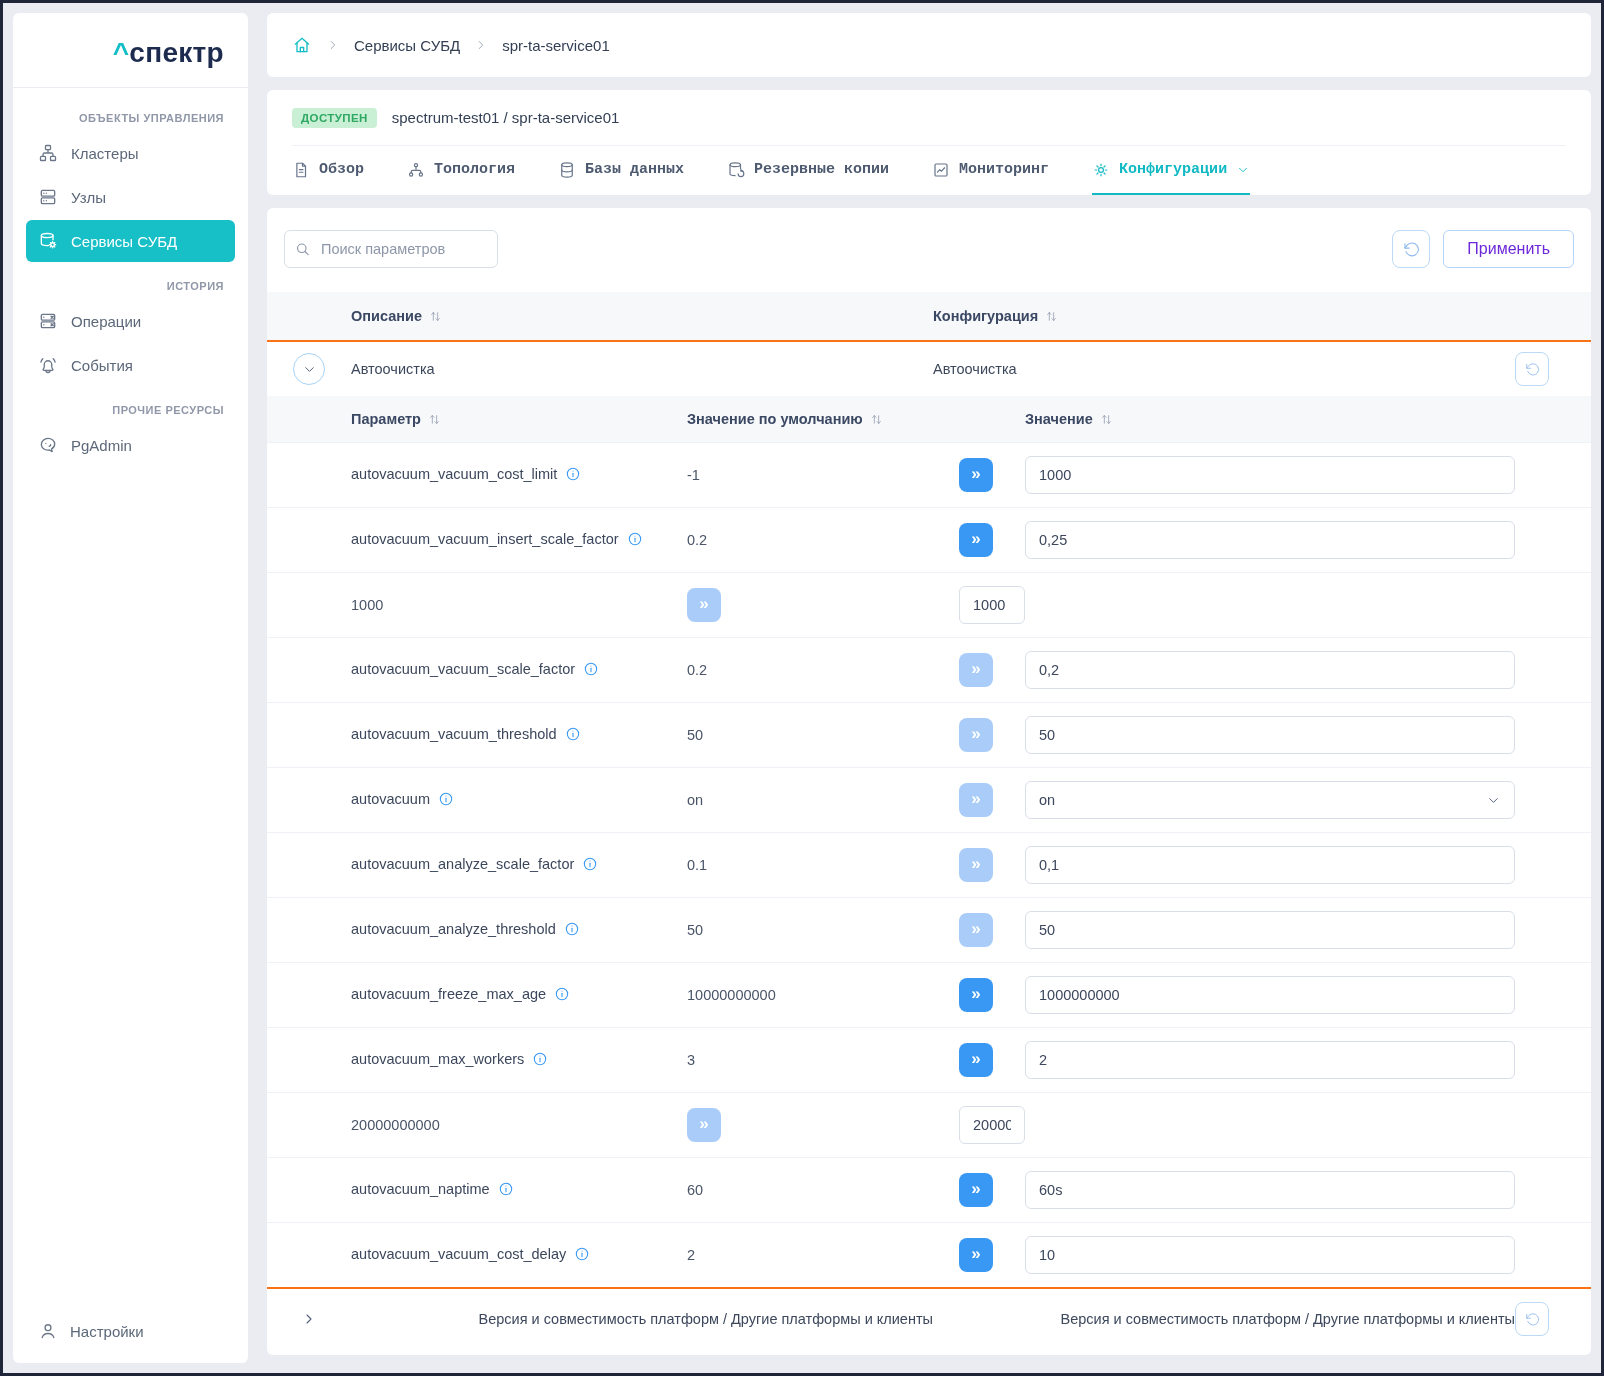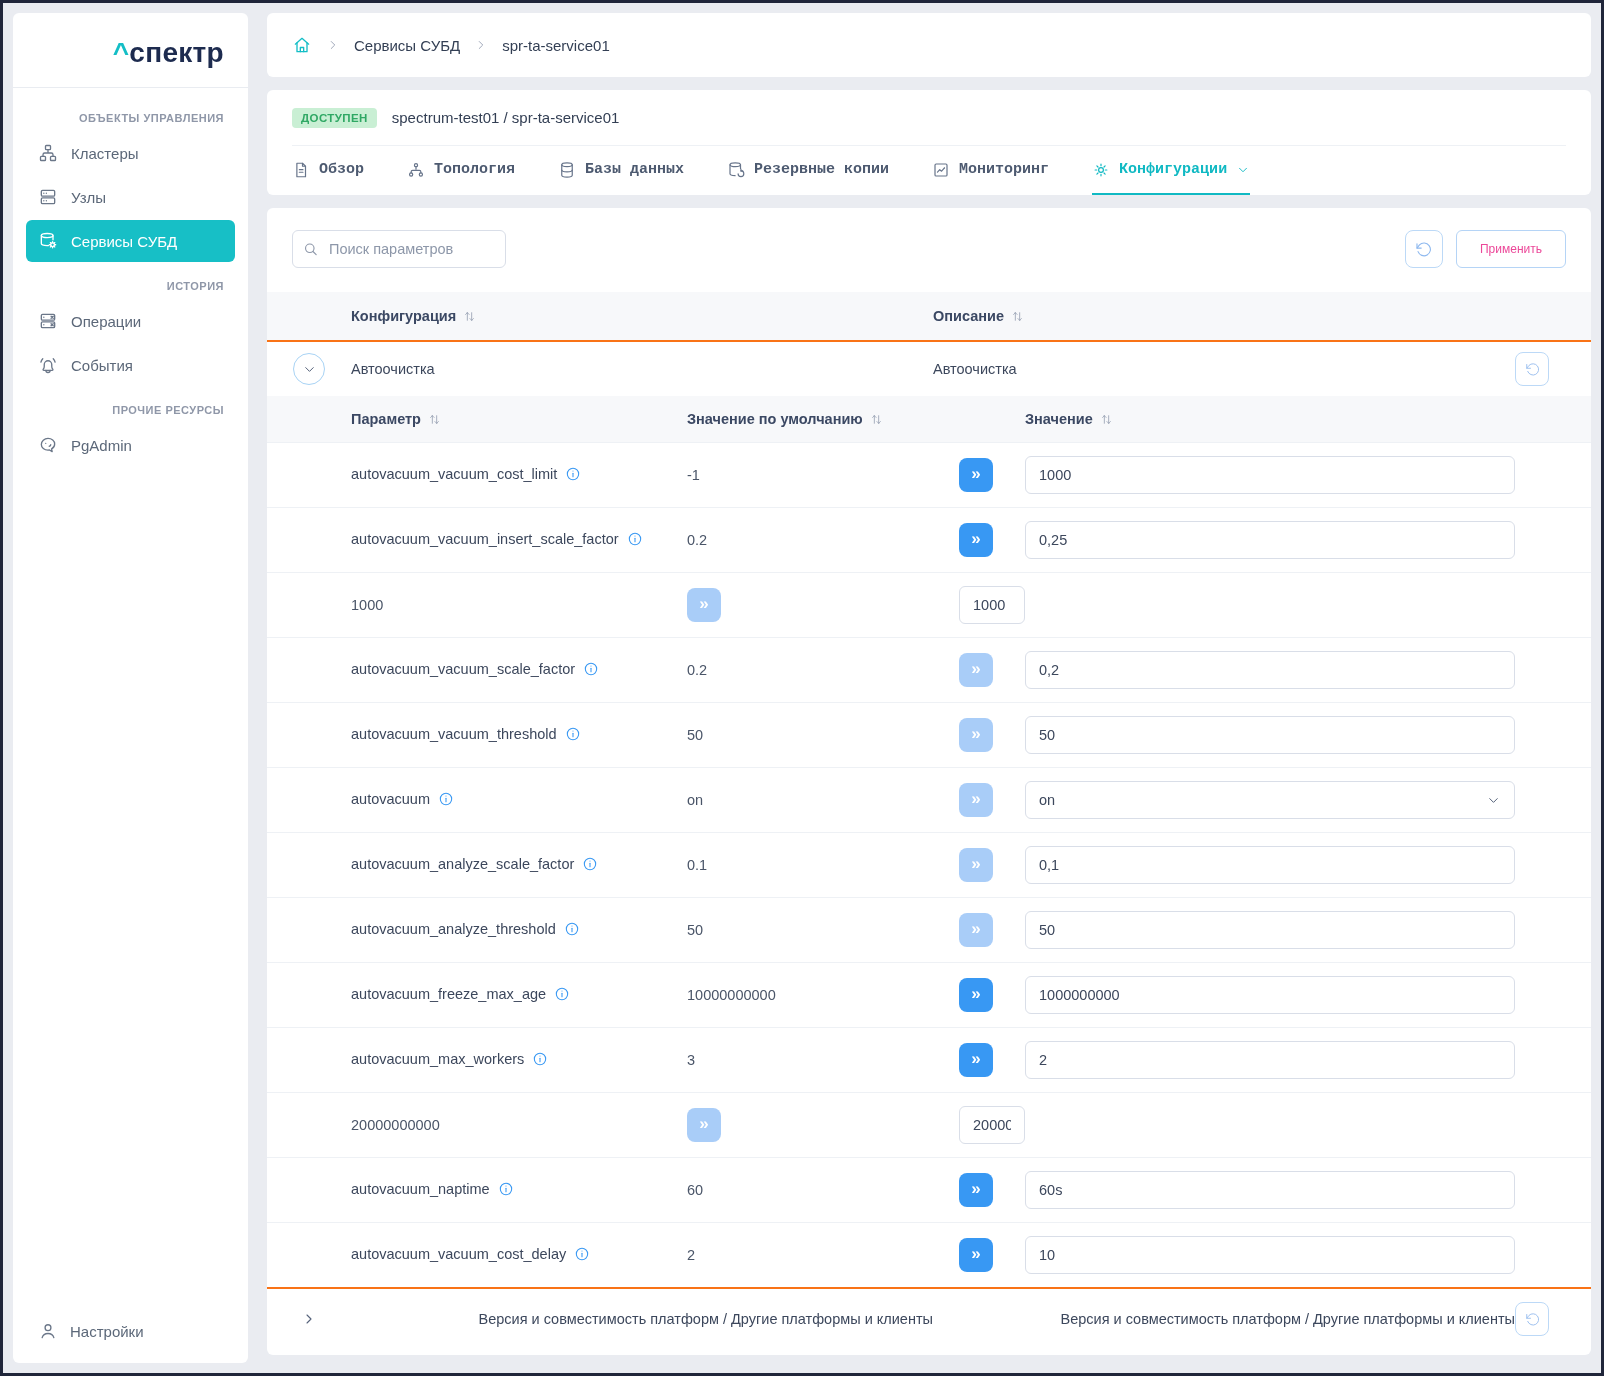--- a/index.html
+++ b/index.html
@@ -66,38 +66,38 @@
     font-size:15px; font-weight:600; color:#4d5a70;
     border-bottom:2px solid transparent; cursor:pointer;
   }
   .tab .icon { color:#67748a; }
   .tab .icon svg { width:18px; height:18px; }
   .tab.active { color:#10b9c3; border-bottom-color:#10b9c3; }
   .tab.active .icon { color:#10b9c3; }
   .tab-caret svg { width:14px !important; height:14px !important; }
 
   .content-card { padding:22px 0 6px; }
-  .toolbar { display:flex; justify-content:space-between; align-items:center; padding:0 25px; margin-bottom:24px; }
+  .toolbar { display:flex; justify-content:space-between; align-items:center; padding:0 17px; margin-bottom:24px; }
   .search-box { position:relative; width:214px; }
   .search-box input {
     width:100%; height:38px; border:1px solid #d9dee8; border-radius:6px;
     padding:0 10px 0 36px; font:inherit; font-size:14.5px; color:#3c475c; outline:none;
   }
   .search-box input::placeholder { color:#8d97a9; }
   .search-ico { position:absolute; left:10px; top:50%; transform:translateY(-50%); color:#8d97a9; }
   .search-ico svg { width:17px; height:17px; }
   .toolbar-right { display:flex; gap:13px; }
   .icon-btn {
     width:38px; height:38px; border:1px solid #bcd9f7; background:#fff; color:#8fb9ef;
     border-radius:8px; display:flex; align-items:center; justify-content:center; cursor:pointer;
   }
   .icon-btn svg { width:17px; height:17px; }
   .apply-btn {
-    height:38px; padding:0 23px; border:1px solid #b5d4f6; background:#fff; color:#ec4899;
-    border-radius:6px; font:inherit; font-size:12px; cursor:pointer;
+    height:38px; padding:0 23px; border:1px solid #b5d4f6; background:#fff; color:#6d28d9;
+    border-radius:6px; font:inherit; font-size:16px; cursor:pointer;
   }
 
   
   .cfg-grid { display:grid; grid-template-columns:84px 582px 1fr 76px; align-items:center; }
   .cfg-head { height:48px; background:#f7f8fa; }
   .th { font-size:14.5px; font-weight:700; color:#3b4863; display:flex; align-items:center; gap:7px; }
   .sort-ico { color:#9aa3b5; cursor:pointer; }
   .sort-ico svg { width:13px; height:13px; }
   .group-row { min-height:56px; border-top:2px solid #f97316; }
   .group-name { font-size:14.5px; color:#3c475c; }
@@ -348,30 +348,30 @@
                 </svg>
               </span>
             </button>
           <button class="apply-btn">Применить</button>
         </div>
       </div>
 
       <div class="cfg-grid cfg-head">
         <div></div>
         <div class="th">
-          <span>Конфигурация</span>
+          <span>Описание</span>
           <span class="icon sort-ico">
               <svg viewBox="0 0 24 24" fill="none" stroke="currentColor" stroke-width="1.6" stroke-linecap="round" stroke-linejoin="round">
                 <path d="M8 19V5M8 5L4.8 8.2M8 5l3.2 3.2"></path>
                 <path d="M16 5v14M16 19l-3.2-3.2M16 19l3.2-3.2"></path>
               </svg>
             </span>
         </div>
         <div class="th">
-          <span>Описание</span>
+          <span>Конфигурация</span>
           <span class="icon sort-ico">
               <svg viewBox="0 0 24 24" fill="none" stroke="currentColor" stroke-width="1.6" stroke-linecap="round" stroke-linejoin="round">
                 <path d="M8 19V5M8 5L4.8 8.2M8 5l3.2 3.2"></path>
                 <path d="M16 5v14M16 19l-3.2-3.2M16 19l3.2-3.2"></path>
               </svg>
             </span>
         </div>
         <div></div>
       </div>
 

